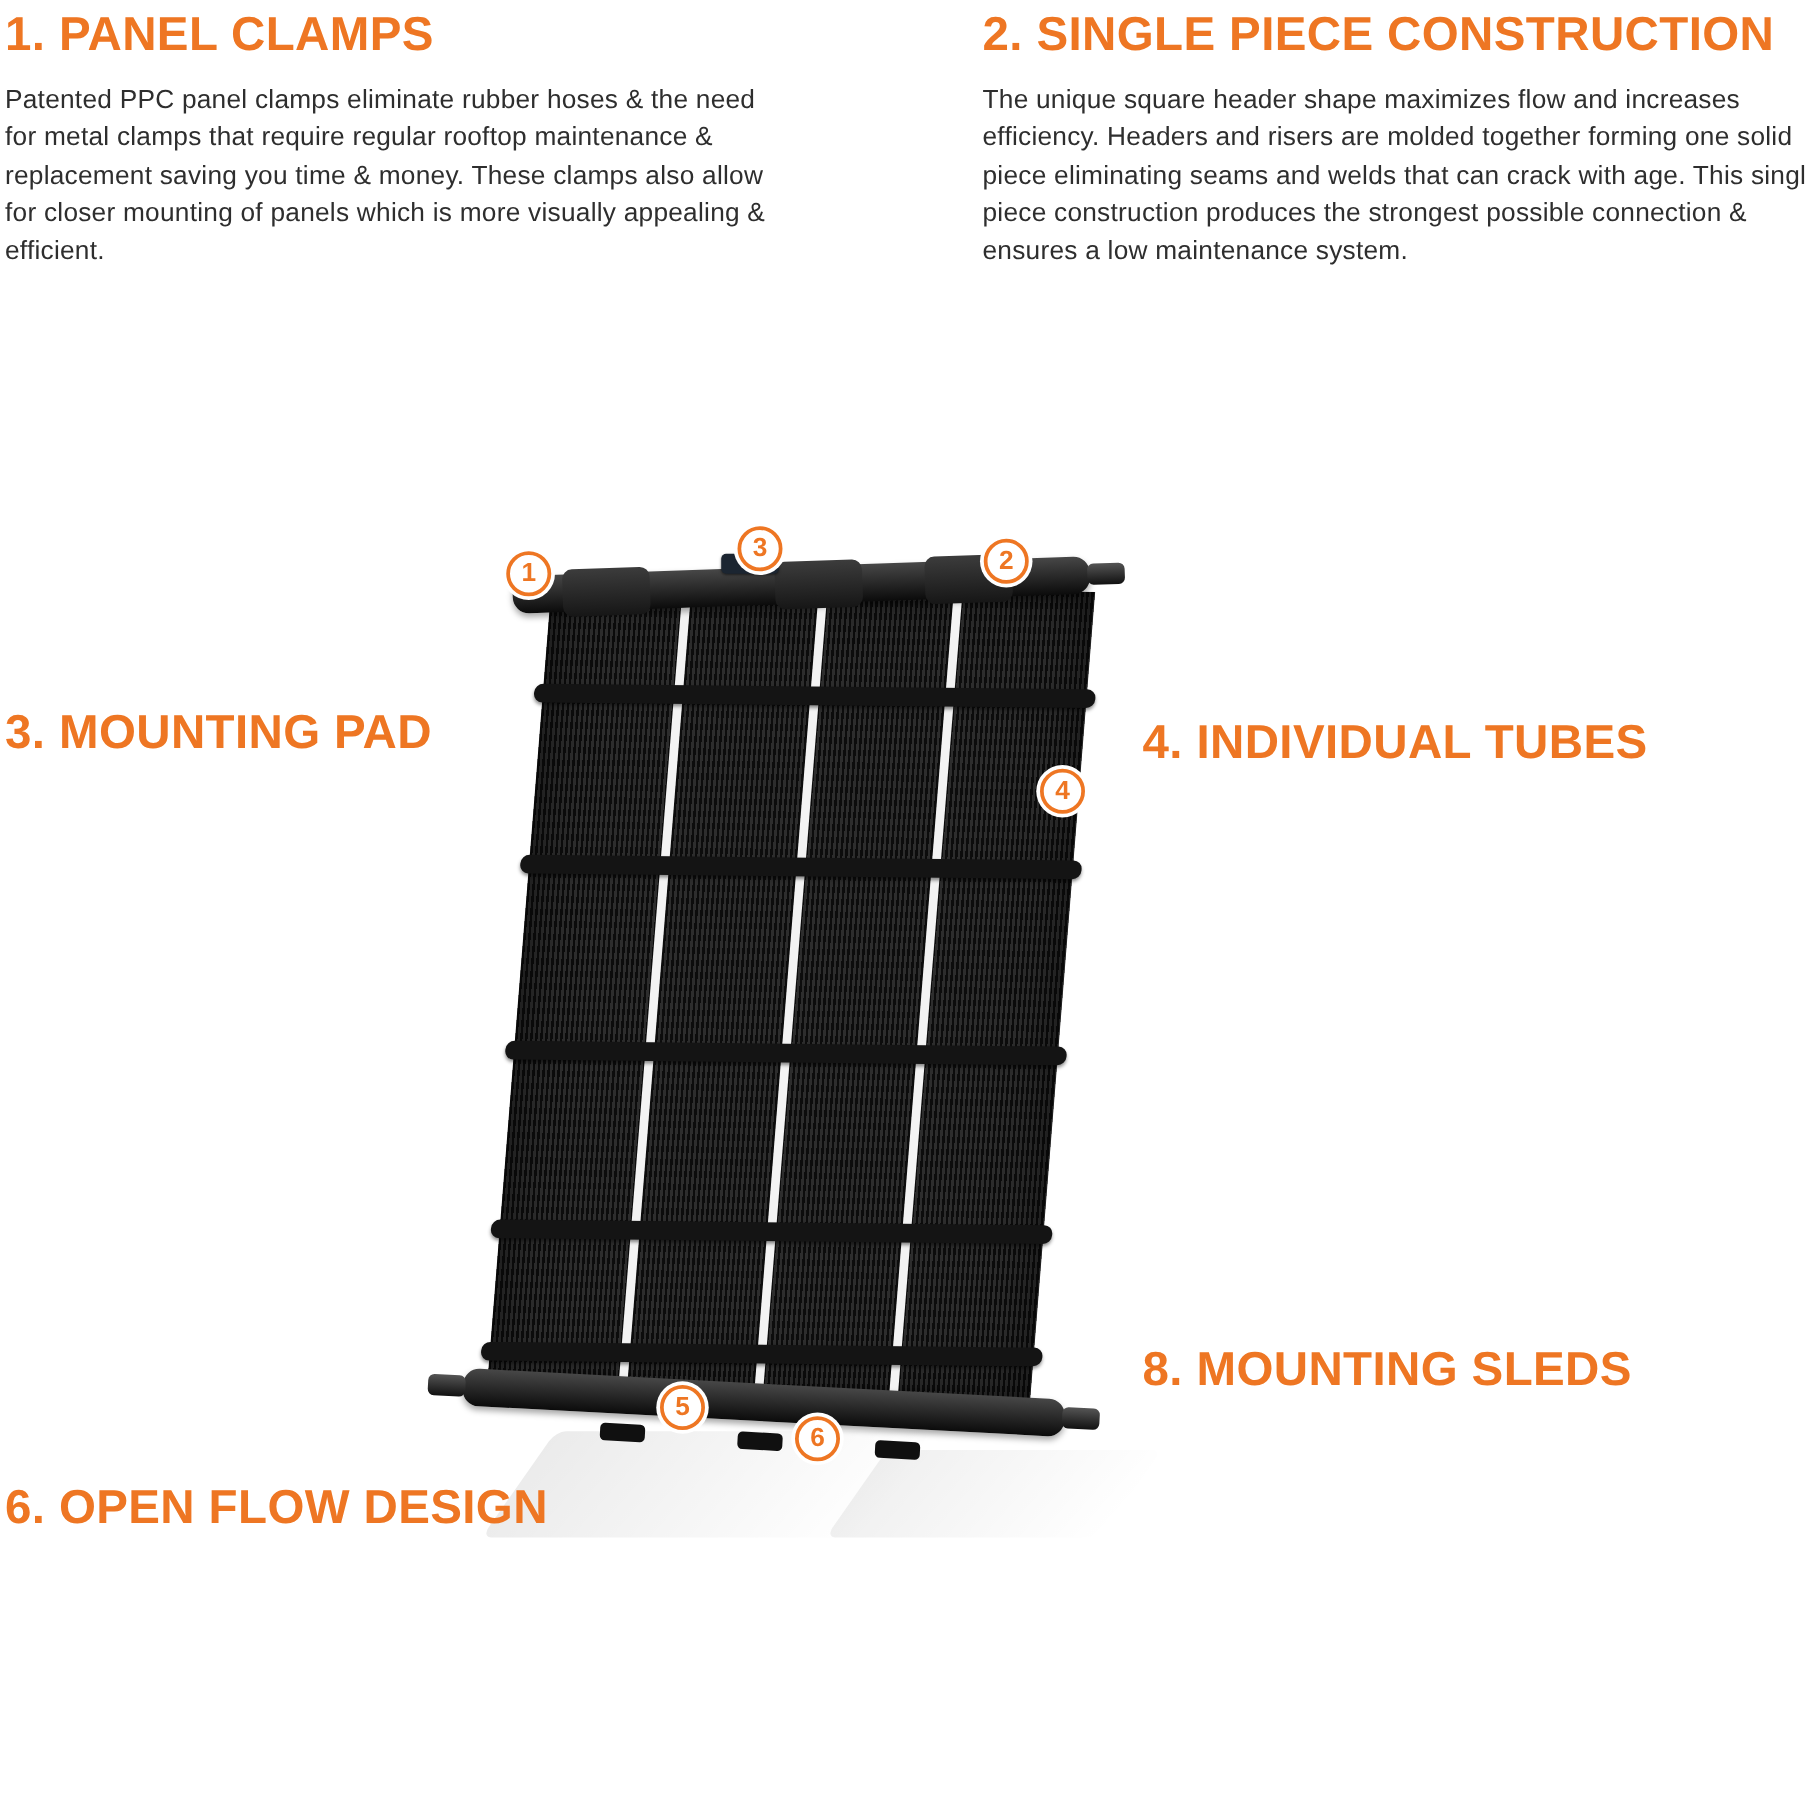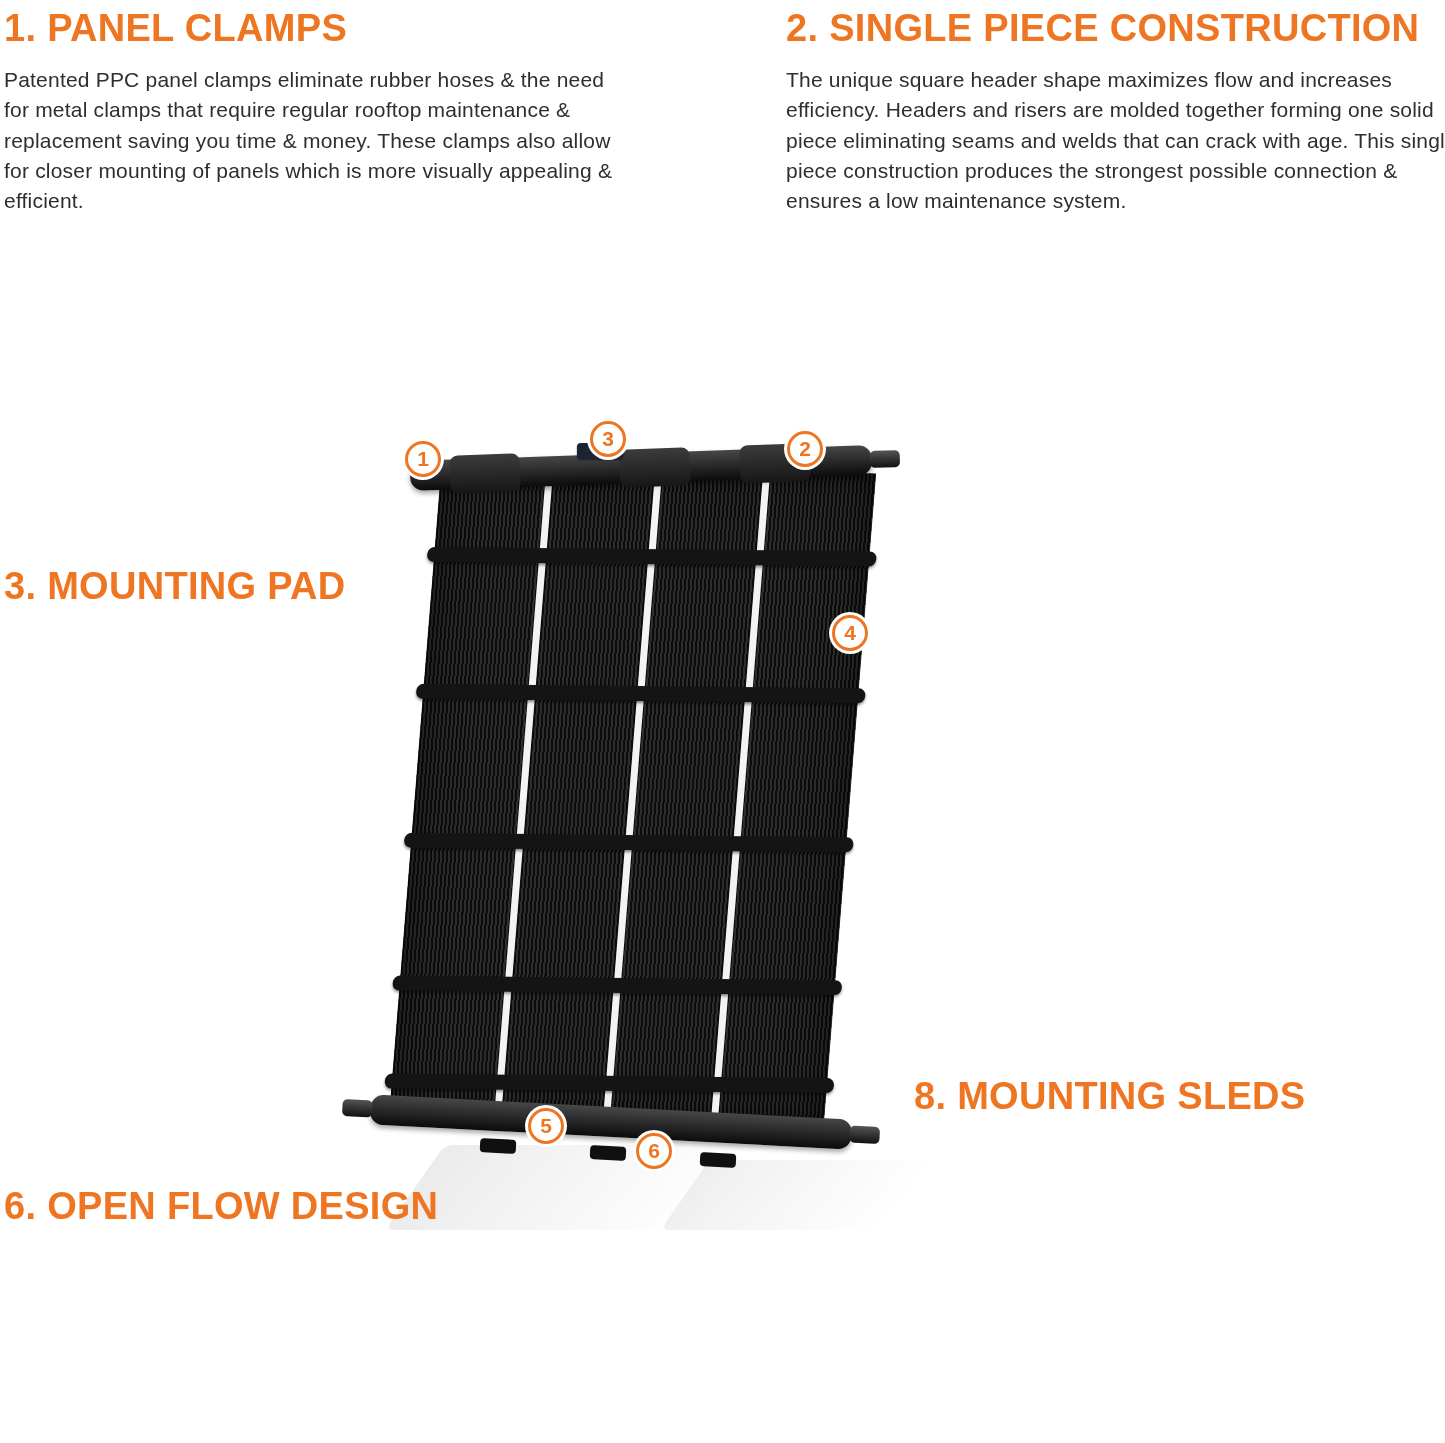--- a/index.html
+++ b/index.html
@@ -141,20 +141,21 @@
   <section class="feature feature-2">
     <h2>2. SINGLE PIECE CONSTRUCTION</h2>
     <p>The unique square header shape maximizes flow and increases efficiency. Headers and risers are molded together forming one solid piece eliminating seams and welds that can crack with age. This single piece construction produces the strongest possible connection &amp; ensures a low maintenance system.</p>
   </section>
 
   <section class="feature feature-3">
     <h2>3. MOUNTING PAD</h2>
   </section>
 
   <section class="feature feature-4">
+    <h2>4. INDIVIDUAL TUBES</h2>
   </section>
 
   <section class="feature feature-5">
     <h2>6. OPEN FLOW DESIGN</h2>
   </section>
 
   <section class="feature feature-6">
     <h2>8. MOUNTING SLEDS</h2>
   </section>
 

